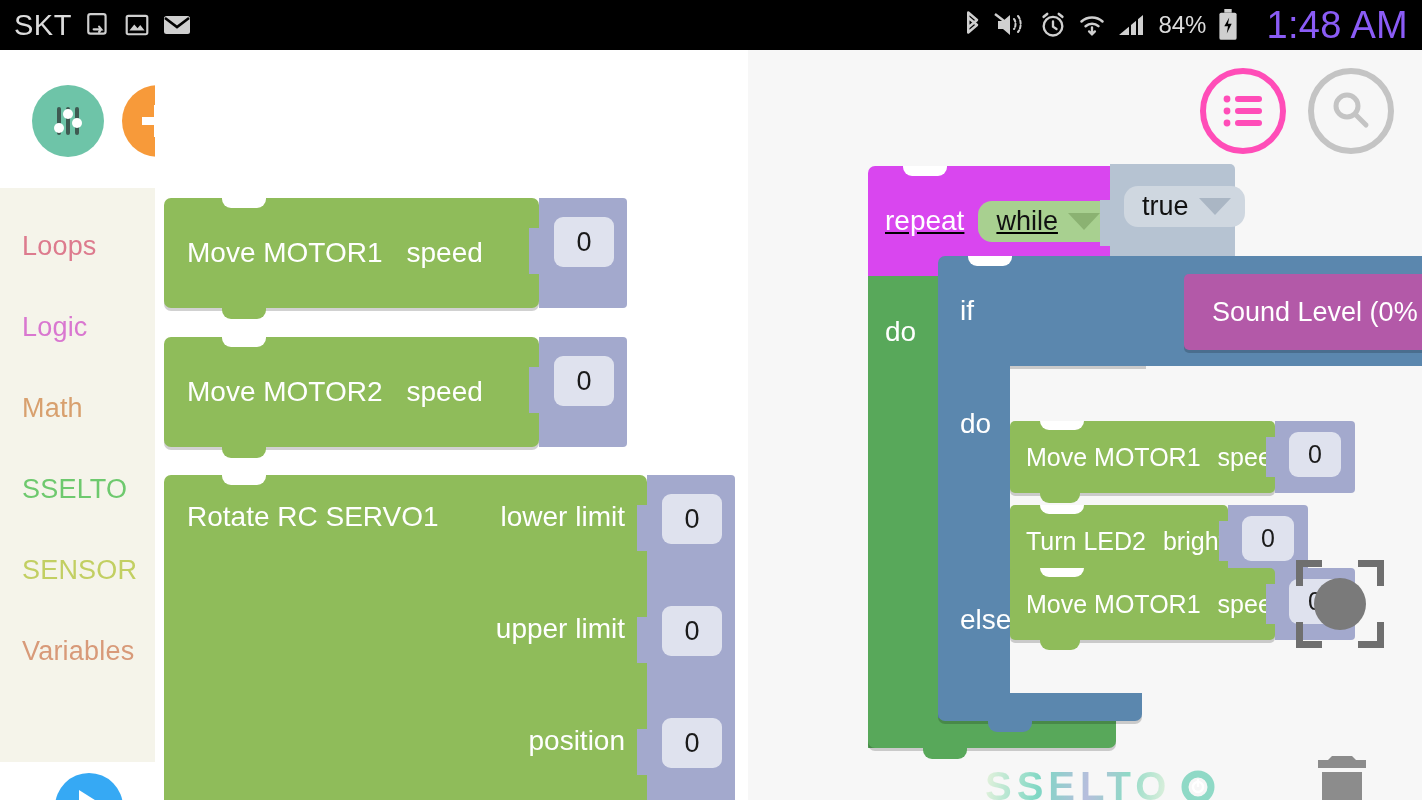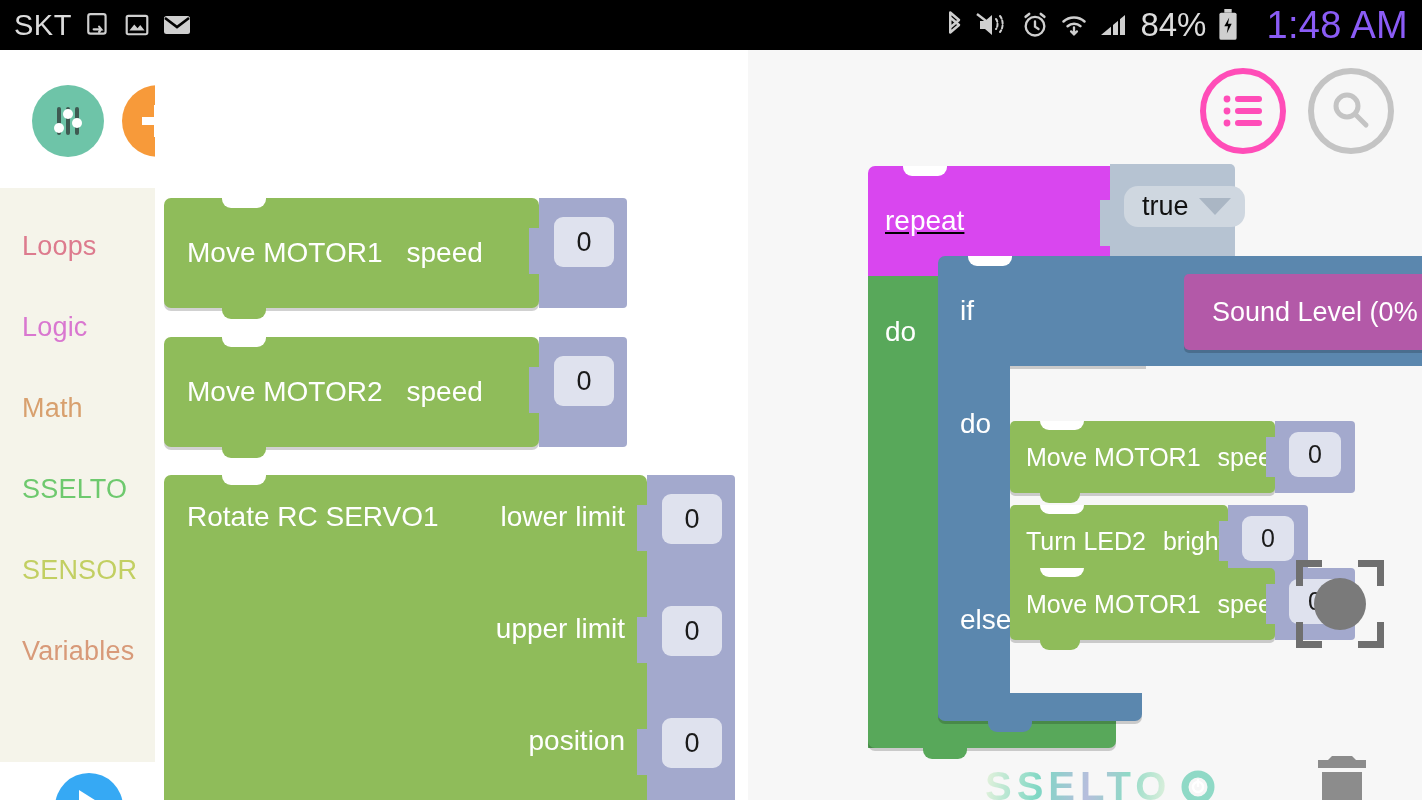--- a/index.html
+++ b/index.html
@@ -16,21 +16,21 @@
     position: absolute; left: 0; top: 0; width: 1422px; height: 50px;
     background: #000000; color: #d8d8d8;
     display: flex; align-items: center; justify-content: space-between;
     padding: 0 14px;
   }
   .sb-left { display: flex; align-items: center; gap: 13px; }
   .sb-right { display: flex; align-items: center; gap: 11px; }
   .carrier { font-size: 29px; font-weight: 400; letter-spacing: .5px; color: #dcdcdc; }
   .sb-ico { display: inline-flex; align-items: center; justify-content: center; }
   .clock { font-size: 38px; color: #8b5cf6; margin-left: 16px; letter-spacing: .3px; }
-  .batt-pct { font-size: 33px; color: #dcdcdc; }
+  .batt-pct { font-size: 24px; color: #dcdcdc; }
 
   
   .surface { position: absolute; left: 0; top: 50px; width: 1422px; height: 750px; background: #ffffff; }
   .workspace {
     position: absolute; left: 748px; top: 0; width: 674px; height: 750px;
     background: #f7f7f7;
   }
 
   
   .toolbar-left { position: absolute; left: 32px; top: 35px; display: flex; gap: 18px; align-items: center; }
@@ -341,20 +341,24 @@
       </div>
 
     </div>
 
     <div class="blk" style="left:868px; top:116px;">
 
       <div class="blk-body green-dark" style="width:242px; height:110px; border-radius:7px 0 0 0;">
         <div class="notch-top" style="left:35px;"></div>
         <div style="display:flex; align-items:center; height:100%; padding-left:17px; gap:14px;">
           <span class="label">repeat</span>
+          <span class="dd dd-green">
+            <span>while</span>
+            <span class="caret"></span>
+          </span>
         </div>
         <div style="position:absolute; right:-13px; top:34px; width:23px; height:46px; background:#b6c3d2; border-radius:0 11px 11px 0;"></div>
       </div>
 
       <div style="position:absolute; left:242px; top:-2px; width:125px; height:100px; background:#b6c3d2; border-radius:0 5px 5px 0; box-shadow:0 3px 0 rgba(0,0,0,.14);">
         <span class="dd dd-gray" style="position:absolute; left:14px; top:22px;">
           <span>true</span>
           <span class="caret g2"></span>
         </span>
       </div>

